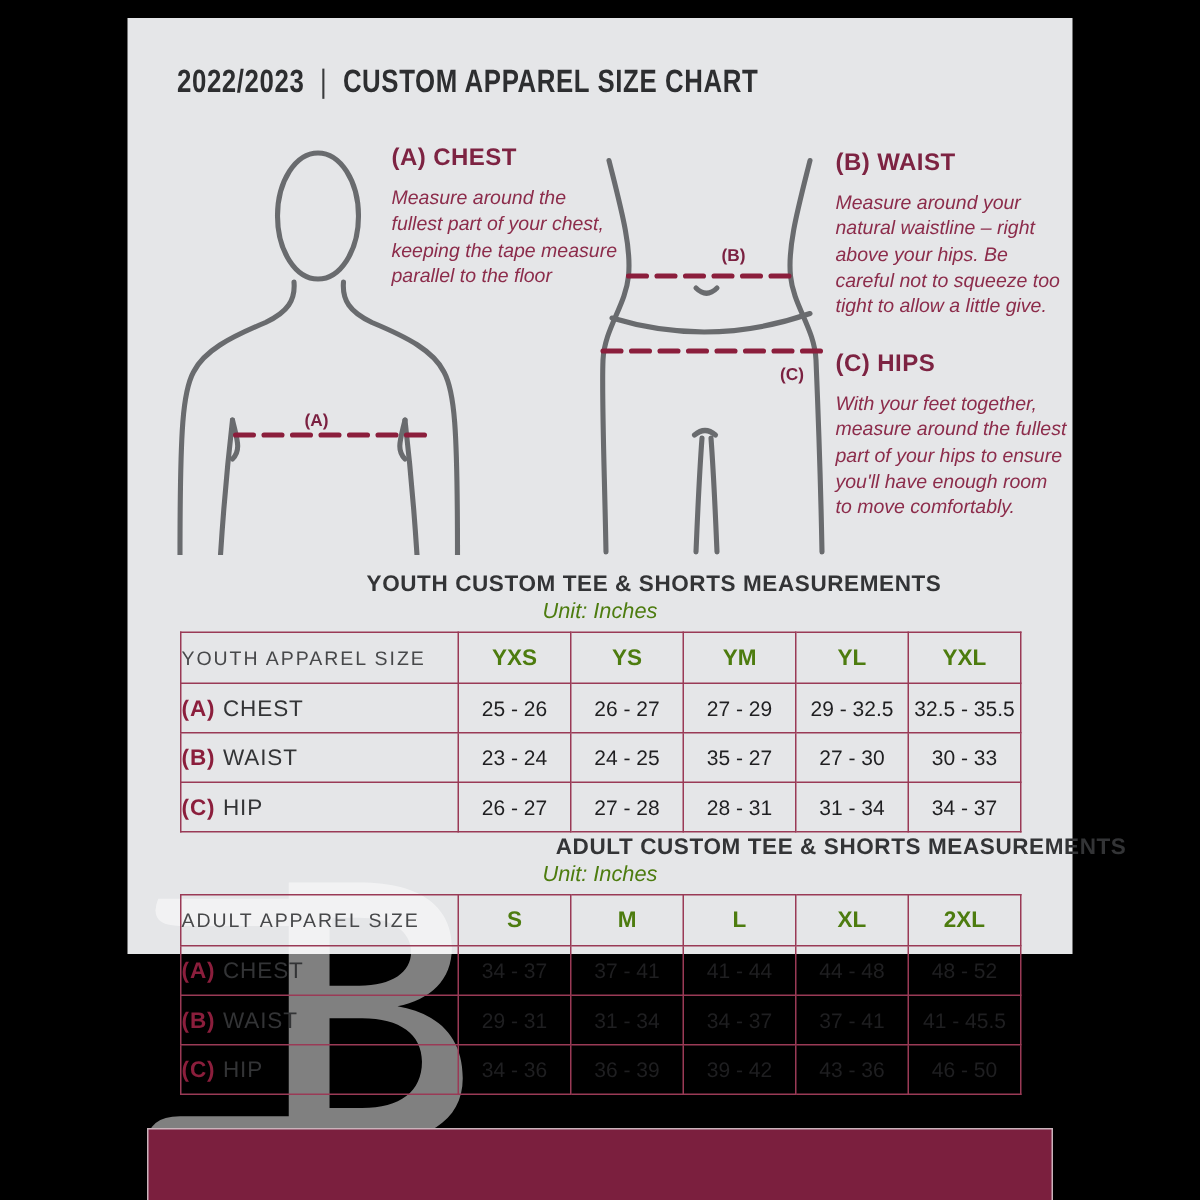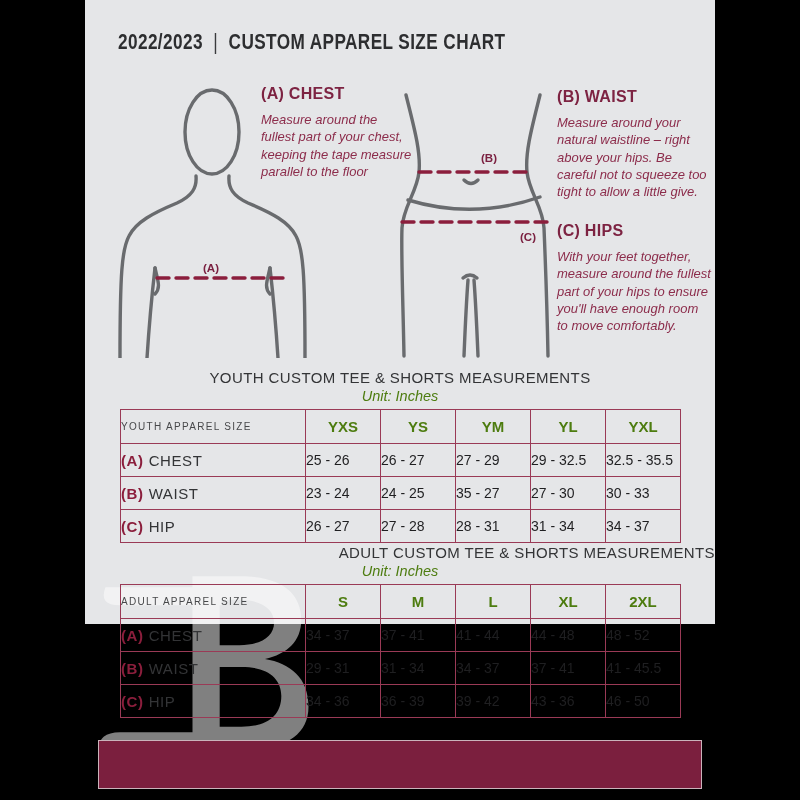--- a/index.html
+++ b/index.html
@@ -1,21 +1,21 @@
 <!DOCTYPE html>
 <html><head>
 <meta charset="utf-8">
 <style>
   html,body { margin:0; padding:0; }
   body {
     width:800px; height:800px; position:relative; overflow:hidden;
     background:#000; font-family:"Liberation Sans", sans-serif;
   }
   .page {
-    position:absolute; left:85px; top:0; width:630px; height:624px;
+    position:absolute; left:85px; top:12px; width:630px; height:624px;
     background:#e5e6e8;
   }
   
   .doc-title {
     position:absolute; left:33px; top:30px; display:flex; gap:13px;
     font-weight:bold; font-size:21.5px; color:#2d2e30; white-space:nowrap;
     letter-spacing:.5px; transform:scaleX(.8); transform-origin:left center;
   }
   .doc-title .divider { font-weight:normal; color:#3a3b3d; }
   .brand { position:absolute; left:421px; top:21px; display:flex; align-items:center; }
@@ -29,41 +29,41 @@
   .fig path, .fig ellipse { fill:none; stroke:#696b6e; stroke-width:3.4; stroke-linecap:round; }
   .fig .dash { stroke:#8b1e3c; stroke-width:3.4; stroke-dasharray:12 7; }
   .fig text { font-family:"Liberation Sans",sans-serif; font-size:11.5px; font-weight:bold; fill:#7b2141; }
   
   .instr { position:absolute; }
   .instr h3 { margin:0 0 8px 0; font-size:16px; font-weight:bold; color:#7d2342; letter-spacing:.3px; }
   .instr p { margin:0; font-style:italic; font-size:13px; line-height:1.33; color:#8c2c4b; }
   
   .sec-title {
     position:absolute; left:0; width:630px; text-align:center;
-    font-size:15px; font-weight:normal; color:#333436; letter-spacing:.4px;
+    font-size:15px; font-weight:bold; color:#333436; letter-spacing:.4px;padding-left:36px;
   }
   .sec-unit {
     position:absolute; left:0; width:630px; text-align:center;
     font-size:14.5px; font-style:italic; color:#4d7c0f;
   }
   
   table.size-table {
     position:absolute; left:35px; width:560px; table-layout:fixed;
     border-collapse:collapse; background:transparent;
   }
   .size-table th, .size-table td { border:1.5px solid #9a3a56; height:32px; padding:0; }
   .size-table thead th { height:33px; }
   .corner {
     text-align:left; padding-left:13px; font-weight:normal;
-    font-size:10px; letter-spacing:1.3px; color:#47484a; white-space:nowrap;
+    font-size:13px; letter-spacing:1.3px; color:#47484a; white-space:nowrap;
   }
   .sz { text-align:center; font-size:15px; font-weight:bold; color:#4d7c0f; }
   .rowlabel { text-align:left; padding-left:13px; font-size:15px; color:#333436; letter-spacing:.6px; white-space:nowrap; }
   .rowlabel .pfx { color:#8b1e3c; font-weight:bold; margin-right:5px; }
-  .val { font-size:14px; color:#1f1f21; }
+  .val { text-align:center; font-size:14px; color:#1f1f21; }
   
   .footer-bar {
     position:absolute; left:13px; top:740px; width:602px; height:47px;
     background:#7b1f3e; border:1px solid #cab3bb;
   }
   .watermark { position:absolute; left:6px; top:554px; width:232px; height:204px; opacity:.5; }
 </style>
 </head>
 <body>
 

